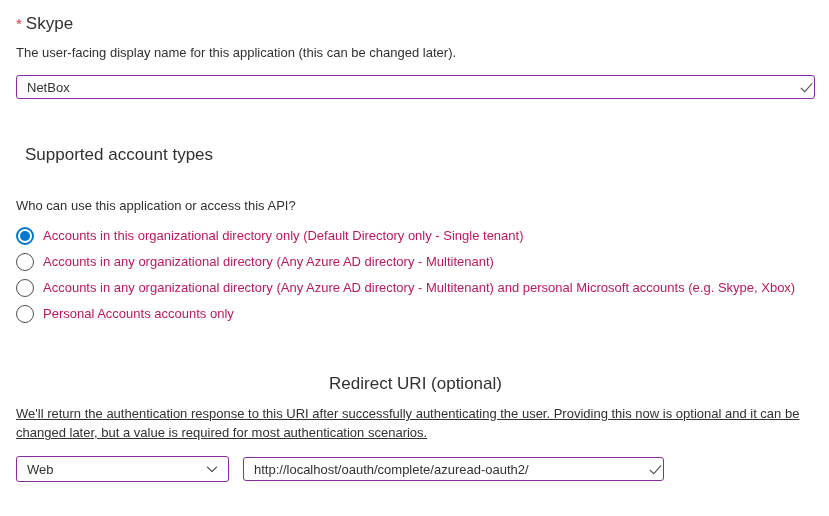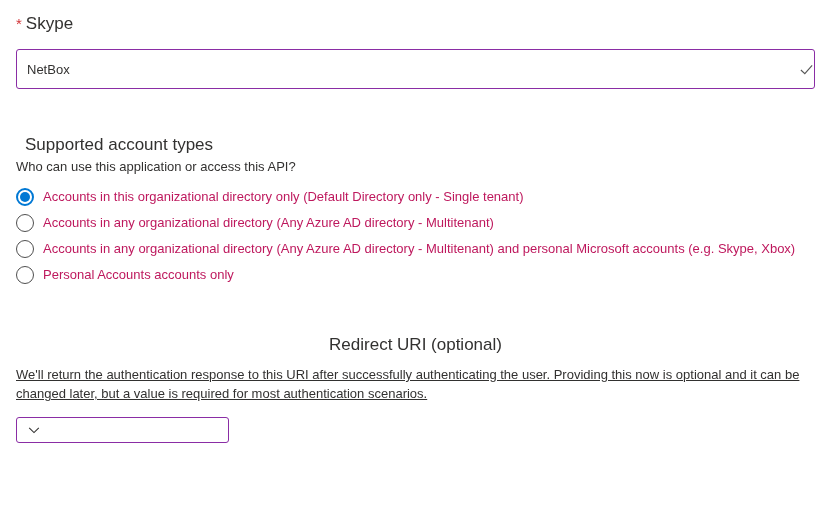--- a/index.html
+++ b/index.html
@@ -25,39 +25,39 @@
     font-size: 15px;
   }
   .hint {
     font-size: 13px;
     line-height: 18px;
     color: #323130;
   }
   .name-hint { margin-top: 8px; }
   .text-input {
     margin-top: 13px;
-    height: 40px;
+    height: 24px;
     width: 799px;
     border: 1px solid #8a2da5;
     border-radius: 3px;
     display: flex;
     align-items: center;
     padding: 0 0 0 10px;
     background: #fff;
   }
   .text-input .value {
     flex: 1;
     font-size: 13px;
     color: #323130;
     white-space: nowrap;
     overflow: hidden;
   }
   .check-icon { flex: 0 0 auto; display: flex; align-items: center; }
   .account-types-title { margin-top: 44px; margin-left: 9px; }
-  .question { margin-top: 1px; }
+  .question { margin-top: 30px; }
   .radio-group { margin-top: 8px; }
   .radio-row {
     height: 26px;
     display: flex;
     align-items: center;
     cursor: pointer;
   }
   .radio-circle {
     width: 18px; height: 18px;
     border: 1px solid #4f4f4f;
@@ -109,20 +109,21 @@
 </style>
 </head>
 <body>
 
 <div class="page">
 
   
   <div class="section-title">
     <span class="required-marker">*</span><span>Skype</span>
   </div>
+  <div class="hint name-hint">The user-facing display name for this application (this can be changed later).</div>
   <div class="text-input">
     <span class="value">NetBox</span>
     <span class="check-icon">
       <svg viewBox="0 0 16 16" width="15" height="15">
           <path d="M2 8.5 L6.2 12.5 L14 3.5" fill="none" stroke="#575757" stroke-width="1.2"></path>
         </svg>
     </span>
   </div>
 
   
@@ -156,21 +157,30 @@
     </div>
   </div>
 
 
   
   <div class="section-title redirect-title">Redirect URI (optional)</div>
   <div class="hint redirect-hint">We'll return the authentication response to this URI after successfully authenticating the user. Providing this now is optional and it can be changed later, but a value is required for most authentication scenarios.</div>
 
   <div class="redirect-controls">
     <div class="select-input">
+      <span class="value">Web</span>
       <span class="check-icon">
         <svg viewBox="0 0 16 16" width="14" height="14">
             <path d="M2.5 5.5 L8 11 L13.5 5.5" fill="none" stroke="#323130" stroke-width="1.2"></path>
+          </svg>
+      </span>
+    </div>
+    <div class="text-input uri-input">
+      <span class="value">http://localhost/oauth/complete/azuread-oauth2/</span>
+      <span class="check-icon">
+        <svg viewBox="0 0 16 16" width="15" height="15">
+            <path d="M2 8.5 L6.2 12.5 L14 3.5" fill="none" stroke="#575757" stroke-width="1.2"></path>
           </svg>
       </span>
     </div>
   </div>
 
 </div>
 
 </body></html>

